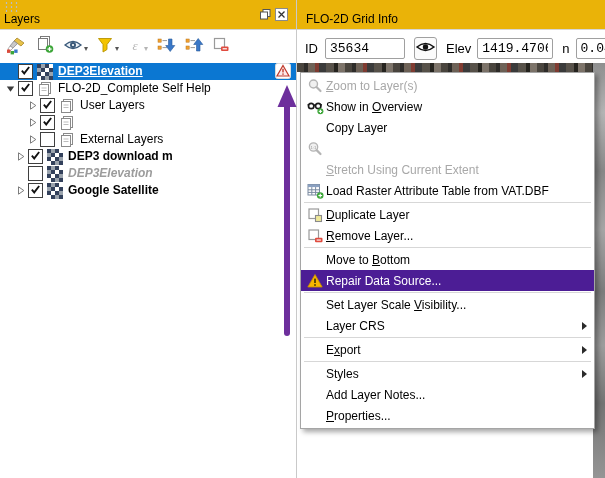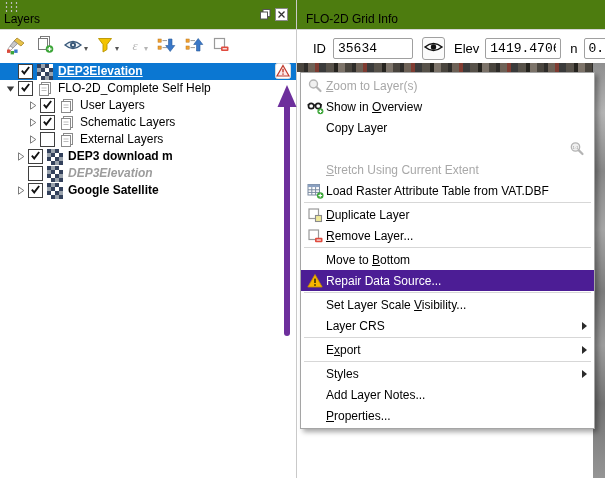--- a/index.html
+++ b/index.html
@@ -5,21 +5,21 @@
   html,body{margin:0;padding:0;}
   body{
     width:605px;height:478px;position:relative;overflow:hidden;
     background:#ffffff;font-family:"Liberation Sans",sans-serif;
     -webkit-font-smoothing:antialiased;
   }
   
   .layers-panel{position:absolute;left:0;top:0;width:296px;height:478px;background:#fff;border-right:1px solid #c9c9c9;}
   .panel-grip{position:absolute;left:4px;top:1px;width:14px;height:11px;
     background-image:radial-gradient(#bcbcbc 1px, transparent 1.2px);background-size:5px 4px;}
-  .panel-titlebar{position:absolute;left:0;top:0;width:100%;height:29px;border-bottom:1px solid #d6d6d6;background:#4d7c0f;}
+  .panel-titlebar{position:absolute;left:0;top:0;width:100%;height:29px;border-bottom:1px solid #d6d6d6;background:#eab308;}
   .panel-title{position:absolute;left:4px;top:12px;font-size:12px;color:#000;}
   .titlebar-buttons{position:absolute;right:8px;top:9px;display:flex;gap:3px;}
   .tb-btn{width:13px;height:13px;display:flex;align-items:center;justify-content:center;background:transparent;border:none;padding:0;cursor:default;}
   .layers-toolbar{position:absolute;left:2px;top:32px;height:28px;display:flex;align-items:center;gap:2px;}
   .tool-btn{height:26px;border:none;background:transparent;display:flex;align-items:center;justify-content:center;padding:0 3px;gap:1px;}
   .tool-btn .caret{font-size:8px;color:#555;line-height:1;transform:translateY(3px);}
   .tool-btn.disabled .caret{color:#b5b5b5;}
   
   .layer-tree{position:absolute;left:0;top:63px;width:296px;}
   .tree-row{height:17px;display:flex;align-items:center;position:relative;font-size:12px;color:#000;white-space:nowrap;}
@@ -45,21 +45,21 @@
   .fld-input{height:19px;border:1px solid #a0a0a0;border-radius:2px;font-size:13px;font-family:Liberation Mono, monospace;padding:0 4px;color:#000;background:#fff;}
   .eye-btn{width:30px;height:23px;border:1px solid #a0a0a0;border-radius:3px;background:#fbfbfb;display:flex;align-items:center;justify-content:center;padding:0;}
   
   .map-strip{position:absolute;left:297px;top:63px;width:308px;height:9px;
     background:repeating-linear-gradient(90deg,#4a453e 0 7px,#2f2d2a 7px 11px,#6e6257 11px 18px,#803c32 18px 22px,#3b3b3b 22px 29px,#58524a 29px 37px,#26241f 37px 41px,#7d746a 41px 48px);}
   .map-sliver{position:absolute;left:593px;top:63px;width:12px;height:415px;
     background:linear-gradient(180deg,#8f8f8f 0%,#b5b5b5 12%,#888 26%,#a6a6a6 40%,#7d7d7d 55%,#9d9d9d 68%,#747474 82%,#959595 100%);}
   
   .context-menu{position:absolute;left:300px;top:72px;width:293px;background:#fff;border:1px solid #a5a5a5;
     box-shadow:3px 3px 5px rgba(0,0,0,.35);padding:2px 0;z-index:5;}
-  .menu-item{height:21px;display:flex;align-items:center;font-size:12px;color:#000;position:relative;padding-right:6px;justify-content:flex-end;}
+  .menu-item{height:21px;display:flex;align-items:center;font-size:12px;color:#000;position:relative;padding-right:6px;}
   .menu-item .mi-icon{width:22px;flex:0 0 22px;display:flex;align-items:center;justify-content:center;margin-left:3px;}
   .menu-item .mi-label{flex:1;white-space:nowrap;overflow:hidden;}
   .menu-item.disabled{color:#a8a8a8;}
   .menu-item.highlighted{background:#4c1d95;color:#fff;}
   .menu-sep{height:1px;background:#d7d7d7;margin:1px 3px;}
   .submenu-arrow{width:8px;flex:0 0 8px;display:flex;align-items:center;justify-content:center;}
   .submenu-arrow::after{content:"";width:0;height:0;border-top:4px solid transparent;border-bottom:4px solid transparent;border-left:5px solid #2b2b2b;}
   
   .arrow-overlay{position:absolute;left:0;top:0;width:605px;height:478px;pointer-events:none;z-index:9;}
   u{text-decoration:underline;}
@@ -239,21 +239,20 @@
             </svg></span>
         </div>
         <div class="layer-icon">
           <svg width="16" height="16" viewBox="0 0 16 16">
             <rect x="4.5" y="1.5" width="9" height="11" fill="#fff" stroke="#8a8a8a"></rect>
             <rect x="2.5" y="3.5" width="9" height="11" fill="#fff" stroke="#8a8a8a"></rect>
             <line x1="4.5" y1="7" x2="9.5" y2="7" stroke="#bdbdbd"></line>
             <line x1="4.5" y1="9.5" x2="9.5" y2="9.5" stroke="#bdbdbd"></line>
           </svg>
         </div>
-        <span class="tree-label">Schematic Layers</span>
       </div>
       <div class="tree-row indent-2">
         <div class="expander">
           <svg width="8" height="9" viewBox="0 0 8 9">
             <path d="M1.5 0.8 L6.8 4.5 L1.5 8.2 Z" fill="#fdfdfd" stroke="#6e6e6e" stroke-width="0.9"></path>
           </svg>
         </div>
         <div class="checkbox"></div>
         <div class="layer-icon">
           <svg width="16" height="16" viewBox="0 0 16 16">
@@ -348,21 +347,21 @@
         <span class="tree-label bold">Google Satellite</span>
       </div>
     </div>
 </div>
 
 <div class="grid-info">
   <div class="panel-titlebar">
     <span class="grid-title">FLO-2D Grid Info</span>
   </div>
   <div class="grid-controls">
-    <span class="fld-label" style="margin-left:16px">ID</span>
+    <span class="fld-label" style="margin-left:8px">ID</span>
     <input class="fld-input" style="width: 70px; margin-left: 7px;" value="35634">
     <button class="eye-btn" style="margin-left:9px">
       <span id="eye-icon-slot"><svg width="21" height="14" viewBox="0 0 21 14">
             <path d="M2 7 Q10.5 0 19 7 Q10.5 14 2 7 Z" fill="none" stroke="#111" stroke-width="1.5"></path>
             <circle cx="10.5" cy="7" r="2.7" fill="#111"></circle>
           </svg></span>
     </button>
     <span class="fld-label" style="margin-left:9px">Elev</span>
     <input class="fld-input" style="width: 66px; margin-left: 6px;" value="1419.4706">
     <span class="fld-label" style="margin-left:9px">n</span>

